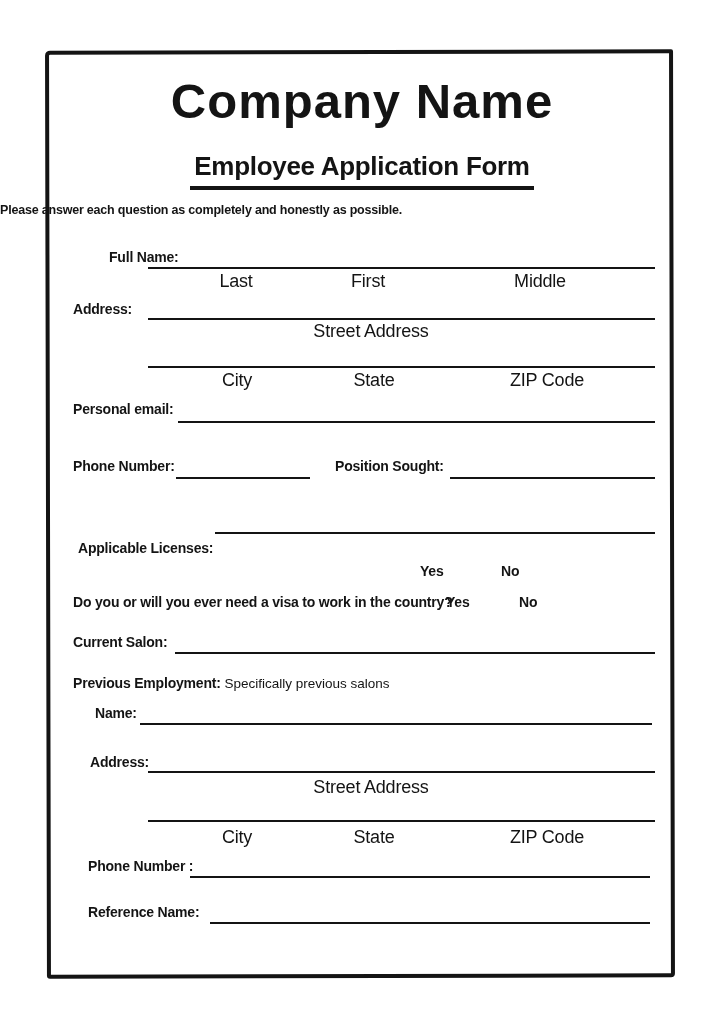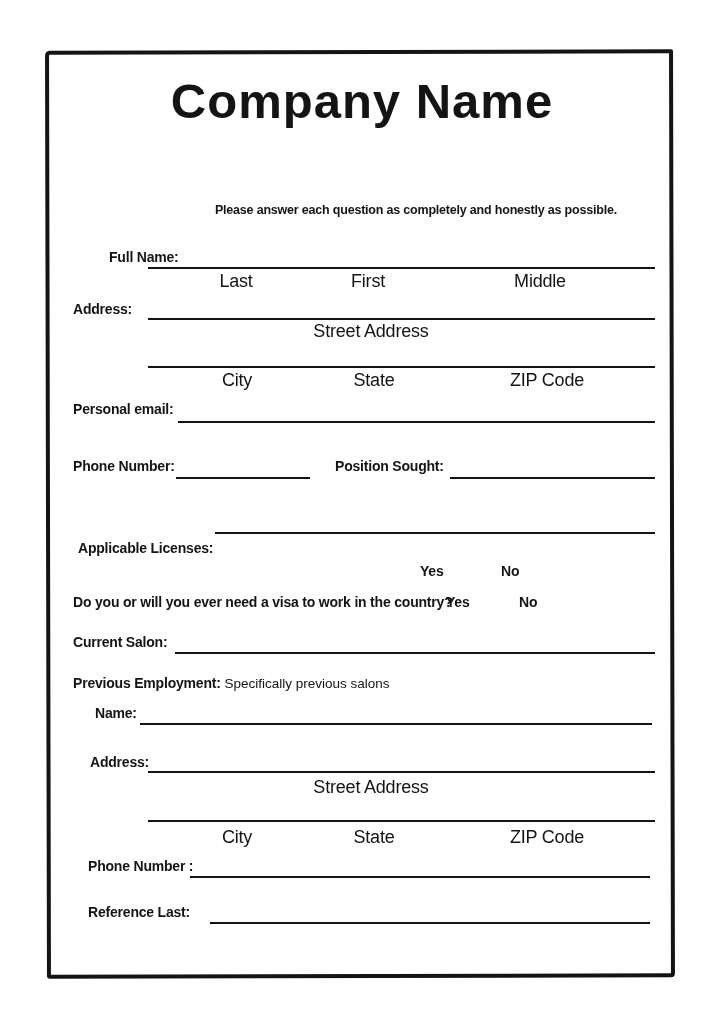--- a/index.html
+++ b/index.html
@@ -29,21 +29,21 @@
     text-align: center;
   }
   .form-title {
     display: inline-block;
     font-size: 26px; font-weight: bold; letter-spacing: -0.3px;
     border-bottom: 4px solid #141414;
     padding: 0 4px 4px 4px;
   }
   .subtitle {
     position: absolute; left: 0; top: 203px; width: 617px;
-    margin: 0; text-align: right;
+    margin: 0; text-align: left;
     font-size: 12.5px; font-weight: bold; letter-spacing: -0.2px;
   }
   .lbl {
     position: absolute;
     font-size: 14px; font-weight: bold; letter-spacing: -0.2px;
     white-space: nowrap;
   }
   .sub {
     position: absolute;
     font-size: 18px; letter-spacing: -0.2px;
@@ -62,20 +62,23 @@
   .note { font-weight: normal; font-size: 13.5px; letter-spacing: 0; }
 </style>
 </head>
 <body>
 
 <div class="sheet">
   <div class="frame"></div>
 
   <h1 class="title">Company Name</h1>
 
+  <div class="form-title-wrap">
+    <span class="form-title">Employee Application Form</span>
+  </div>
 
   <p class="subtitle">Please answer each question as completely and honestly as possible.</p>
 
   <span class="lbl" style="left:73px; top:249px;padding-left:36px;">Full Name:</span>
   <div class="line" style="left:148px; top:267px; width:507px;"></div>
   <span class="sub" style="left:236px; top:271px;">Last</span>
   <span class="sub" style="left:368px; top:271px;">First</span>
   <span class="sub" style="left:540px; top:271px;">Middle</span>
 
   <span class="lbl" style="left:73px; top:301px;">Address:</span>
@@ -118,15 +121,15 @@
   <span class="sub" style="left:371px; top:777px;">Street Address</span>
 
   <div class="line" style="left:148px; top:820px; width:507px;"></div>
   <span class="sub" style="left:237px; top:827px;">City</span>
   <span class="sub" style="left:374px; top:827px;">State</span>
   <span class="sub" style="left:547px; top:827px;">ZIP Code</span>
 
   <span class="lbl" style="left:88px; top:858px;">Phone Number :</span>
   <div class="line" style="left:190px; top:876px; width:460px;"></div>
 
-  <span class="lbl" style="left:88px; top:904px;">Reference Last:</span>
+  <span class="lbl" style="left:88px; top:904px;">Reference Name:</span>
   <div class="line" style="left:210px; top:922px; width:440px;"></div>
 </div>
 
 </body></html>

